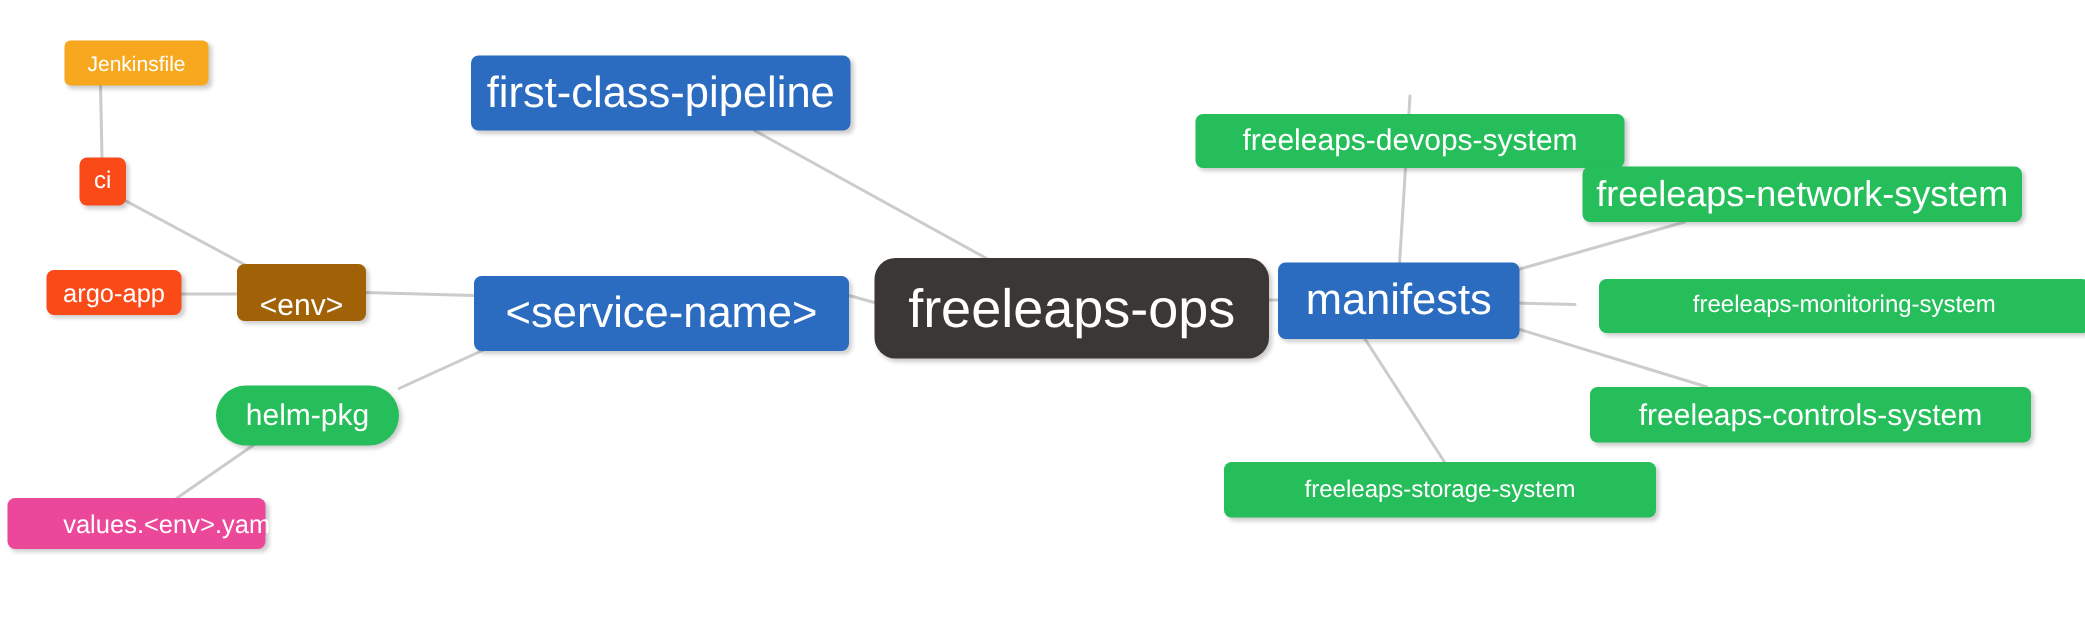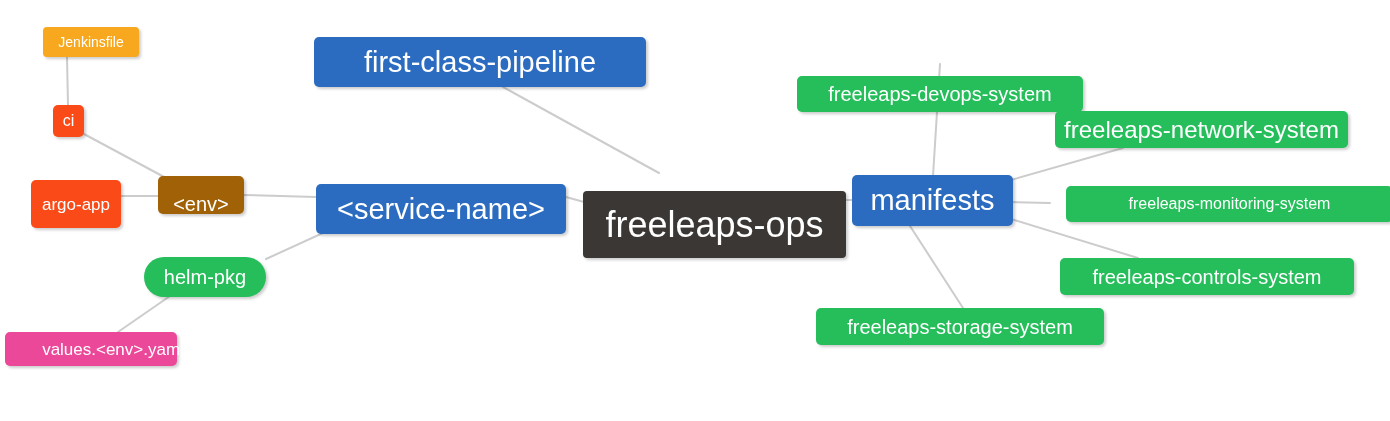--- a/index.html
+++ b/index.html
@@ -18,35 +18,35 @@
     color:var(--c-text,#fff);
     border-radius:5px;
     box-shadow:2px 2px 3px rgba(0,0,0,0.20);
     white-space:nowrap;
     box-sizing:border-box;
     cursor:pointer;
     line-height:1;
   }
   .lbl{display:inline-block;}
   
-  #n-freeleaps-ops{left:583px;top:172px;width:263px;height:67px;font-size:36px;border-radius:4px;margin-top:19px;}
-  #n-first-class-pipeline{left:314px;top:37px;width:332px;height:50px;font-size:29px;}
+  #n-freeleaps-ops{left:583px;top:172px;width:263px;height:67px;font-size:36px;border-radius:14px;}
+  #n-first-class-pipeline{left:314px;top:37px;width:253px;height:50px;font-size:29px;}
   #n-service-name{left:316px;top:172px;width:250px;height:50px;font-size:29px;}
   #n-manifests{left:852px;top:175px;width:161px;height:51px;font-size:29px;}
   #n-env{left:158px;top:176px;width:86px;height:38px;font-size:20px;}
   #n-helm-pkg{left:144px;top:257px;width:122px;height:40px;font-size:20px;}
   #n-ci{left:53px;top:105px;width:31px;height:32px;font-size:16px;}
-  #n-argo-app{left:31px;top:180px;width:90px;height:48px;font-size:17px;}
+  #n-argo-app{left:31px;top:180px;width:90px;height:30px;font-size:17px;}
   #n-jenkinsfile{left:20px;top:27px;width:96px;height:30px;font-size:14px;border-radius:4px;margin-left:23px;}
   #n-values-env-yaml{left:5px;top:332px;width:172px;height:34px;font-size:17px;}
   #n-freeleaps-devops-system{left:797px;top:28px;width:286px;height:36px;font-size:20px;margin-top:48px;}
   #n-freeleaps-network-system{left:1055px;top:111px;width:293px;height:37px;font-size:24px;}
   #n-freeleaps-monitoring-system{left:1066px;top:186px;width:327px;height:36px;font-size:16px;}
   #n-freeleaps-controls-system{left:1060px;top:258px;width:294px;height:37px;font-size:20px;}
-  #n-freeleaps-storage-system{left:816px;top:308px;width:288px;height:37px;font-size:20px;}
+  #n-freeleaps-storage-system{left:816px;top:308px;width:288px;height:37px;font-size:16px;}
 </style>
 </head>
 <body>
 
 <div class="canvas">
 
   <svg class="edges" width="1390" height="421" viewBox="0 0 1390 421">
     <line x1="67" y1="57" x2="68" y2="105"></line>
     <line x1="84" y1="134" x2="166" y2="178"></line>
     <line x1="121" y1="196" x2="158" y2="196"></line>

